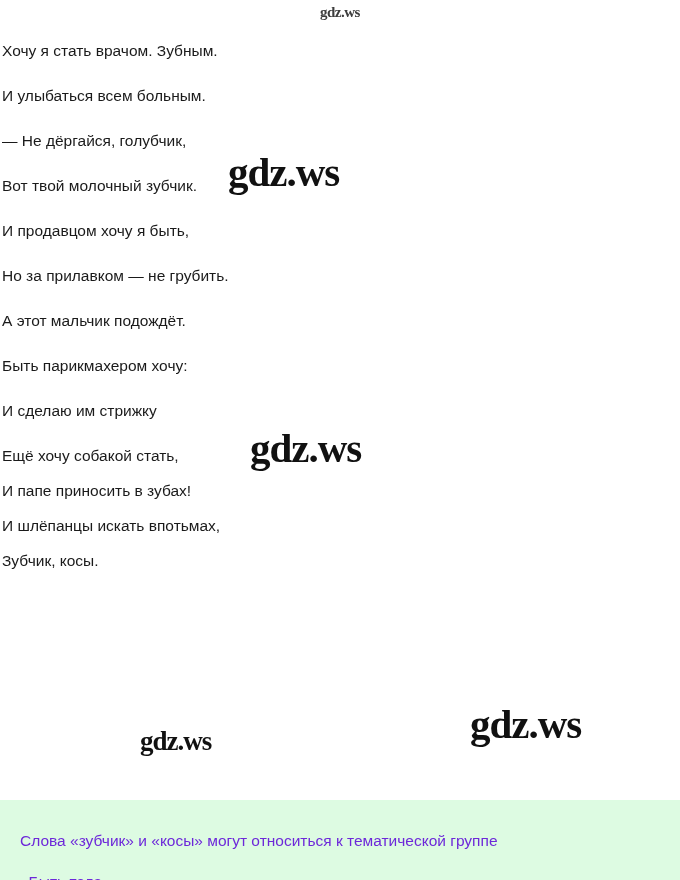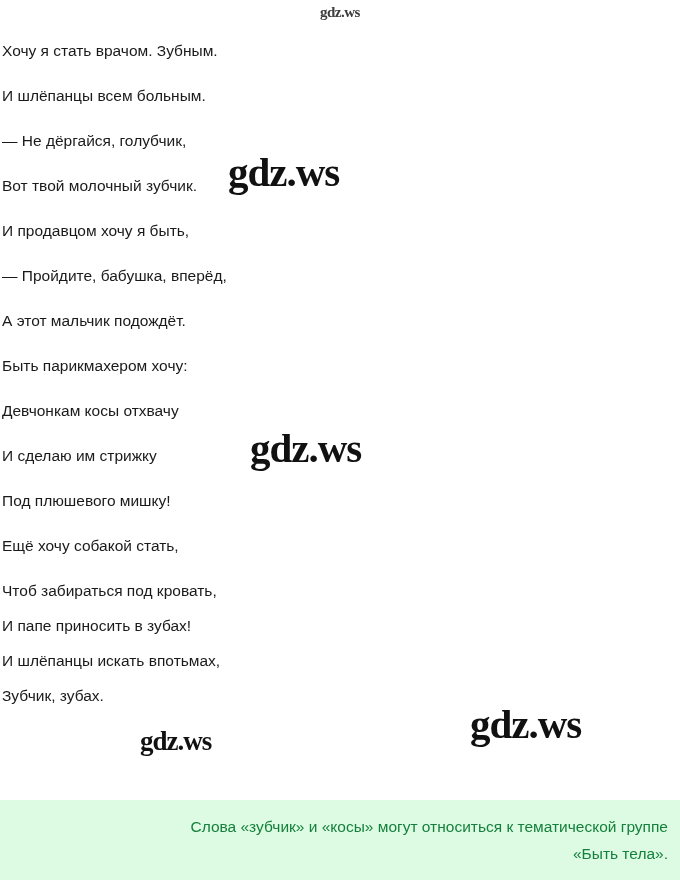--- a/index.html
+++ b/index.html
@@ -58,25 +58,24 @@
     position: absolute;
     left: 0;
     top: 800px;
     width: 680px;
     height: 80px;
     background: #ddfbe2;
     box-sizing: border-box;
     padding: 12px 10px 0 4px;
   }
   .answer-box p {
-    margin: 2px;
+    margin: 16px;
     font-size: 15.5px;
     line-height: 25px;
-    color: #15803d;
-    text-align: right;
+    color: #6d28d9;
   }
   .wm {
     position: absolute;
     font-family: "Liberation Serif", serif;
     font-weight: bold;
     color: #111111;
     letter-spacing: -1px;
     pointer-events: none;
   }
   .wm-1 { top: 148px; left: 228px; font-size: 41px; }
@@ -86,35 +85,32 @@
 </style>
 </head>
 <body>
 
 <div class="page">
 
   <div class="top-watermark">gdz.ws</div>
 
   <div class="content">
     <p class="line">Хочу я стать врачом. Зубным.</p>
-    <p class="line">И шлёпанцы всем больным.</p>
+    <p class="line">И улыбаться всем больным.</p>
     <p class="line">— Не дёргайся, голубчик,</p>
     <p class="line">Вот твой молочный зубчик.</p>
     <p class="line">И продавцом хочу я быть,</p>
-    <p class="line">— Пройдите, бабушка, вперёд,</p>
+    <p class="line">Но за прилавком — не грубить.</p>
     <p class="line">А этот мальчик подождёт.</p>
     <p class="line">Быть парикмахером хочу:</p>
-    <p class="line">Девчонкам косы отхвачу</p>
     <p class="line">И сделаю им стрижку</p>
-    <p class="line">Под плюшевого мишку!</p>
     <p class="line">Ещё хочу собакой стать,</p>
-    <p class="line">Чтоб забираться под кровать,</p>
     <p class="line tight">И папе приносить в зубах!</p>
     <p class="line">И шлёпанцы искать впотьмах,</p>
-    <p class="line tight">Зубчик, зубах.</p>
+    <p class="line tight">Зубчик, косы.</p>
   </div>
 
   <div class="answer-box">
     <p>Слова «зубчик» и «косы» могут относиться к тематической группе</p>
     <p>«Быть тела».</p>
   </div>
 
   <div class="wm wm-1">gdz.ws</div>
   <div class="wm wm-2">gdz.ws</div>
   <div class="wm wm-3">gdz.ws</div>

